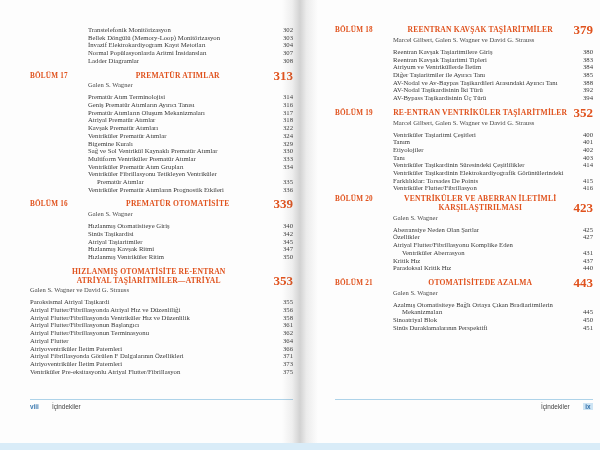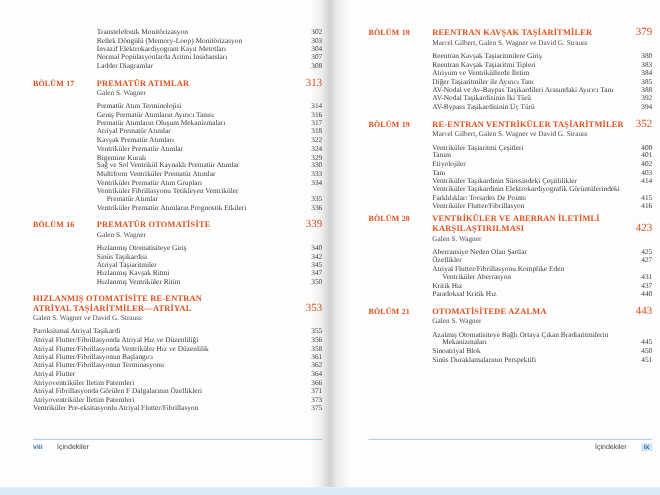--- a/index.html
+++ b/index.html
@@ -29,28 +29,28 @@
 
   .chapter{margin-top:7px;}
   .chapter.extra-gap{margin-top:3px;}
   .page-right div.chapter:first-of-type{margin-top:0;}
   .ch-row{display:flex;}
   .ch-label{
     flex:0 0 58px;width:58px;color:#e0521d;font-weight:bold;
     font-size:7.2px;line-height:8.8px;letter-spacing:.2px;white-space:nowrap;
   }
   .ch-main{flex:1;min-width:0;}
-  .ch-title-row{display:flex;}
+  .ch-title-row{display:flex;text-align:center;}
   .ch-titles{flex:1;min-width:0;}
   .ch-title-line{
     color:#e0521d;font-weight:bold;font-size:7.6px;line-height:8.8px;
     letter-spacing:.2px;white-space:nowrap;
   }
   .ch-page{
-    color:#e0521d;font-weight:normal;font-size:10px;line-height:8.8px;
+    color:#e0521d;font-weight:bold;font-size:13px;line-height:8.8px;
     align-self:flex-end;margin-left:6px;white-space:nowrap;
   }
   .ch-author{font-size:6.6px;line-height:8px;color:#4a4a4a;margin:1px 0 4px 0;white-space:nowrap;}
 
   .footer{
     position:absolute;top:399px;border-top:1.4px solid #aed3e9;padding-top:3px;
     font-family:"Liberation Sans",sans-serif;font-size:6.4px;color:#444;
   }
   .footer-left{left:30px;width:263px;text-align:left;}
   .footer-right{left:335px;width:258px;text-align:right;}

